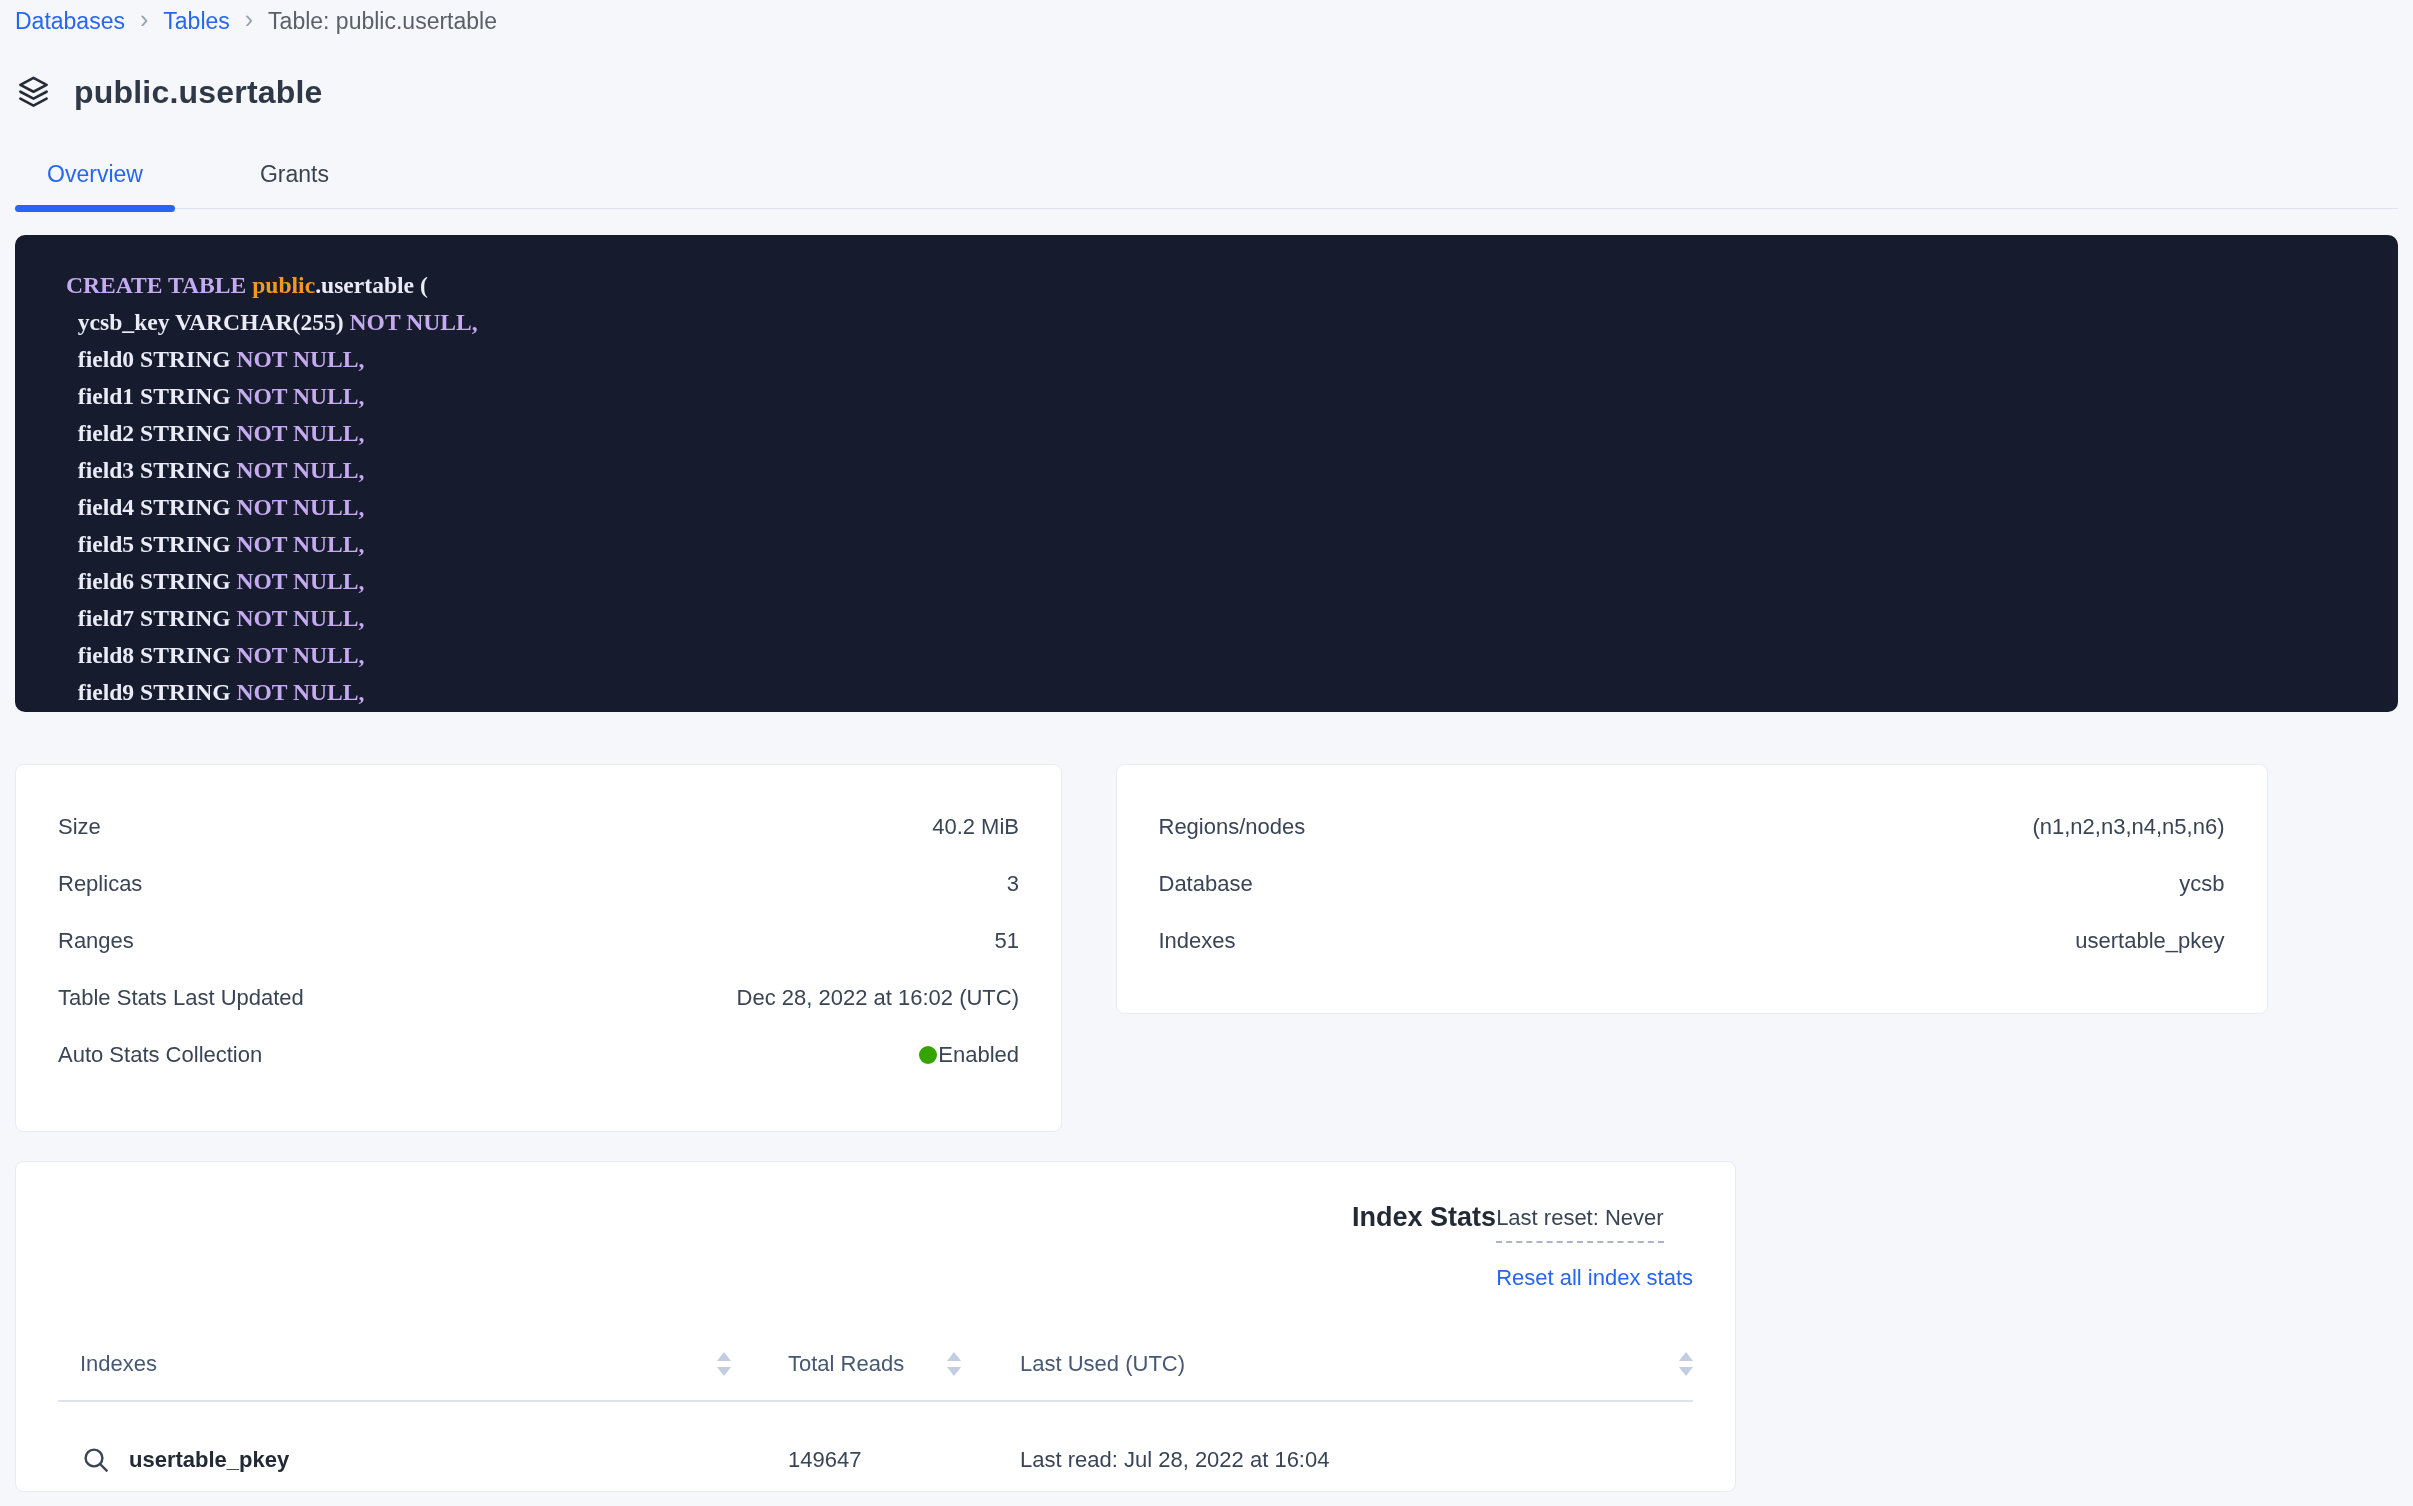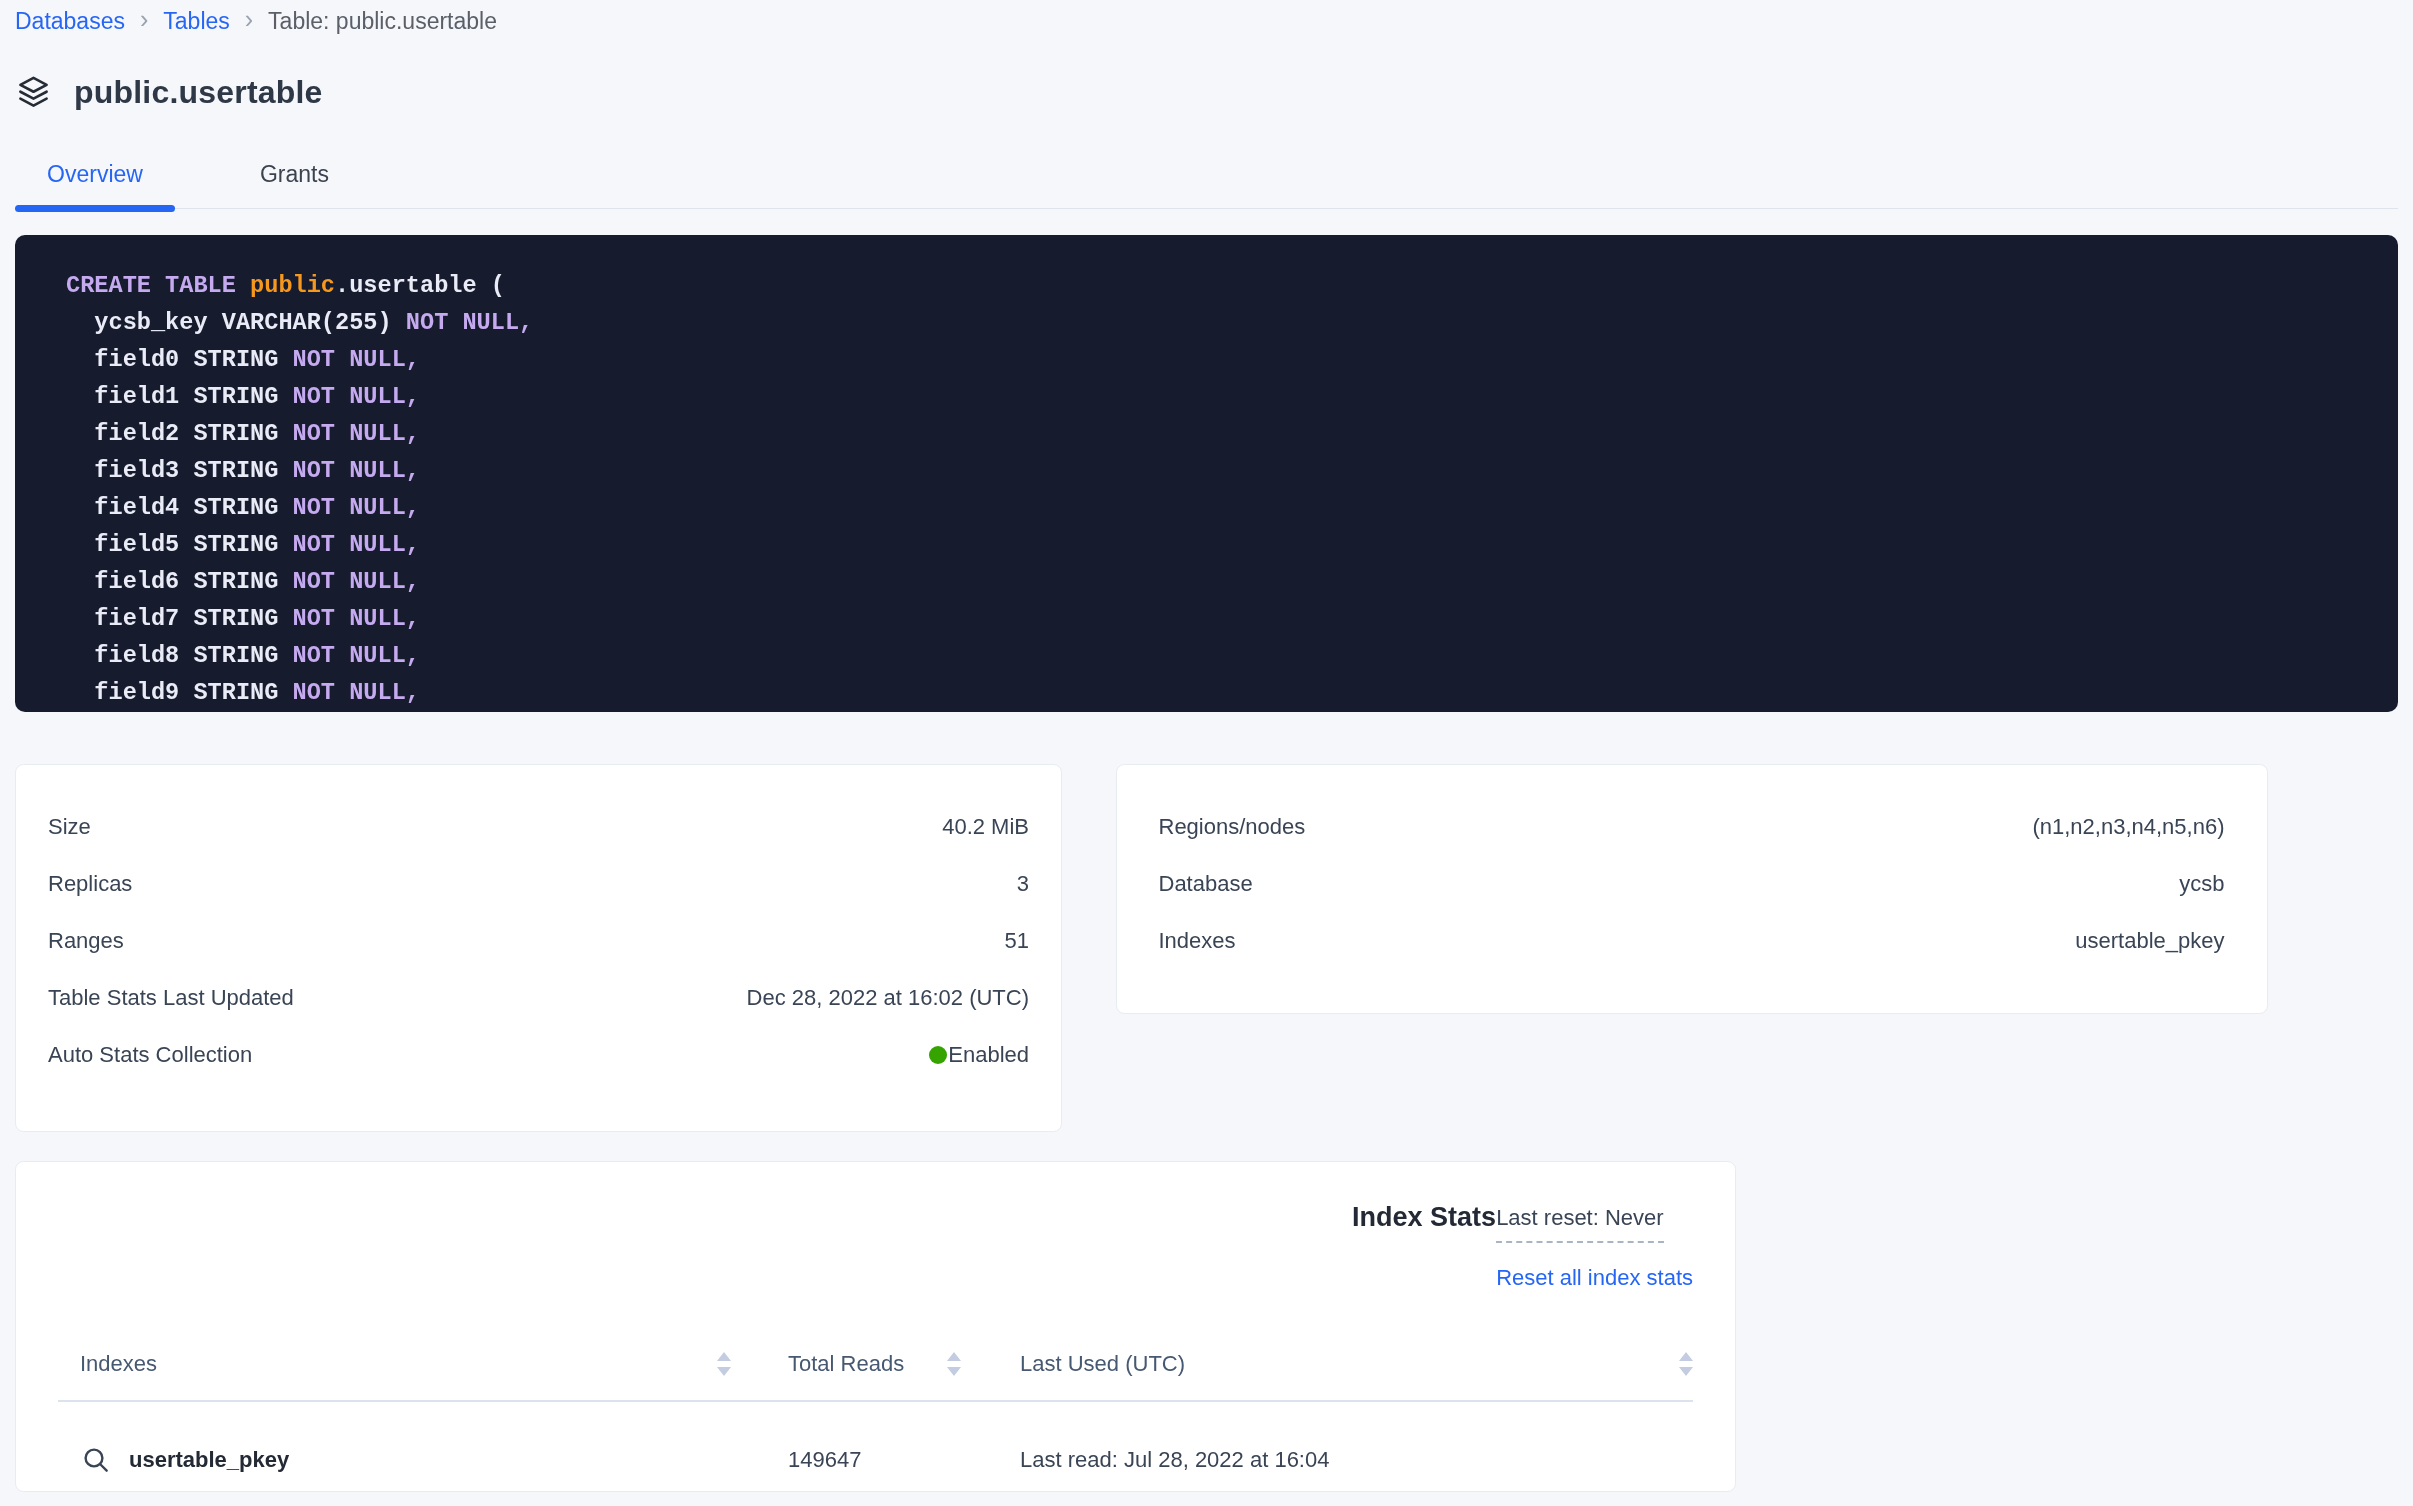--- a/index.html
+++ b/index.html
@@ -23,30 +23,30 @@
   .tab { font-size:23px; color:#3c4350; text-align:center; padding-bottom:20px; position:relative; cursor:pointer; }
   .tab-overview { width:160px; }
   .tab-grants { width:143px; margin-left:48px; }
   .tab.active { color:#2666f5; }
   .tab.active::after { content:""; position:absolute; left:0; right:0; bottom:-4.2px; height:6.7px;
     border-radius:4.2px; background:#2666f5; }
 
   
   .code-block { margin-top:26px; height:477px; background:#161b2e; border-radius:10px;
     padding:32px 34px 0 51px; overflow:hidden;
-    font-family:Liberation Mono, monospace; font-weight:700; font-size:23.6px; line-height:37px;
+    font-family:Liberation Serif, serif; font-weight:700; font-size:23.6px; line-height:37px;
     color:#e9ecf6; }
   .code-line { white-space:pre; }
   .tok-keyword { color:#c5aaf0; }
   .tok-schema  { color:#f6981e; }
 
   
   .cards-row { margin-top:52px; display:flex; gap:29.5px; align-items:flex-start; }
   .card { background:#ffffff; border:1.7px solid #e7ecf3; border-radius:8.4px; }
-  .card-left  { width:1047px; height:368px; padding:34px 32px; }
+  .card-left  { width:1047px; height:368px; padding:34px 42px; }
   .card-right { width:1152px; height:250px; padding:34px 42px;margin-left:24px; }
   .stat-row { display:flex; justify-content:space-between; align-items:center; height:57px; font-size:22px; }
   .stat-label { color:#394455; }
   .stat-value { color:#394455; text-align:right; }
   .status { display:flex; align-items:center; gap:1px; }
   .dot { width:18.6px; height:18.6px; border-radius:50%; background:#35a300; }
 
   
   .index-card { margin-top:29px; width:1721px; height:331px; padding:0 42px; }
   .index-head { display:flex; justify-content:flex-end; align-items:flex-start; padding-top:40px; }

